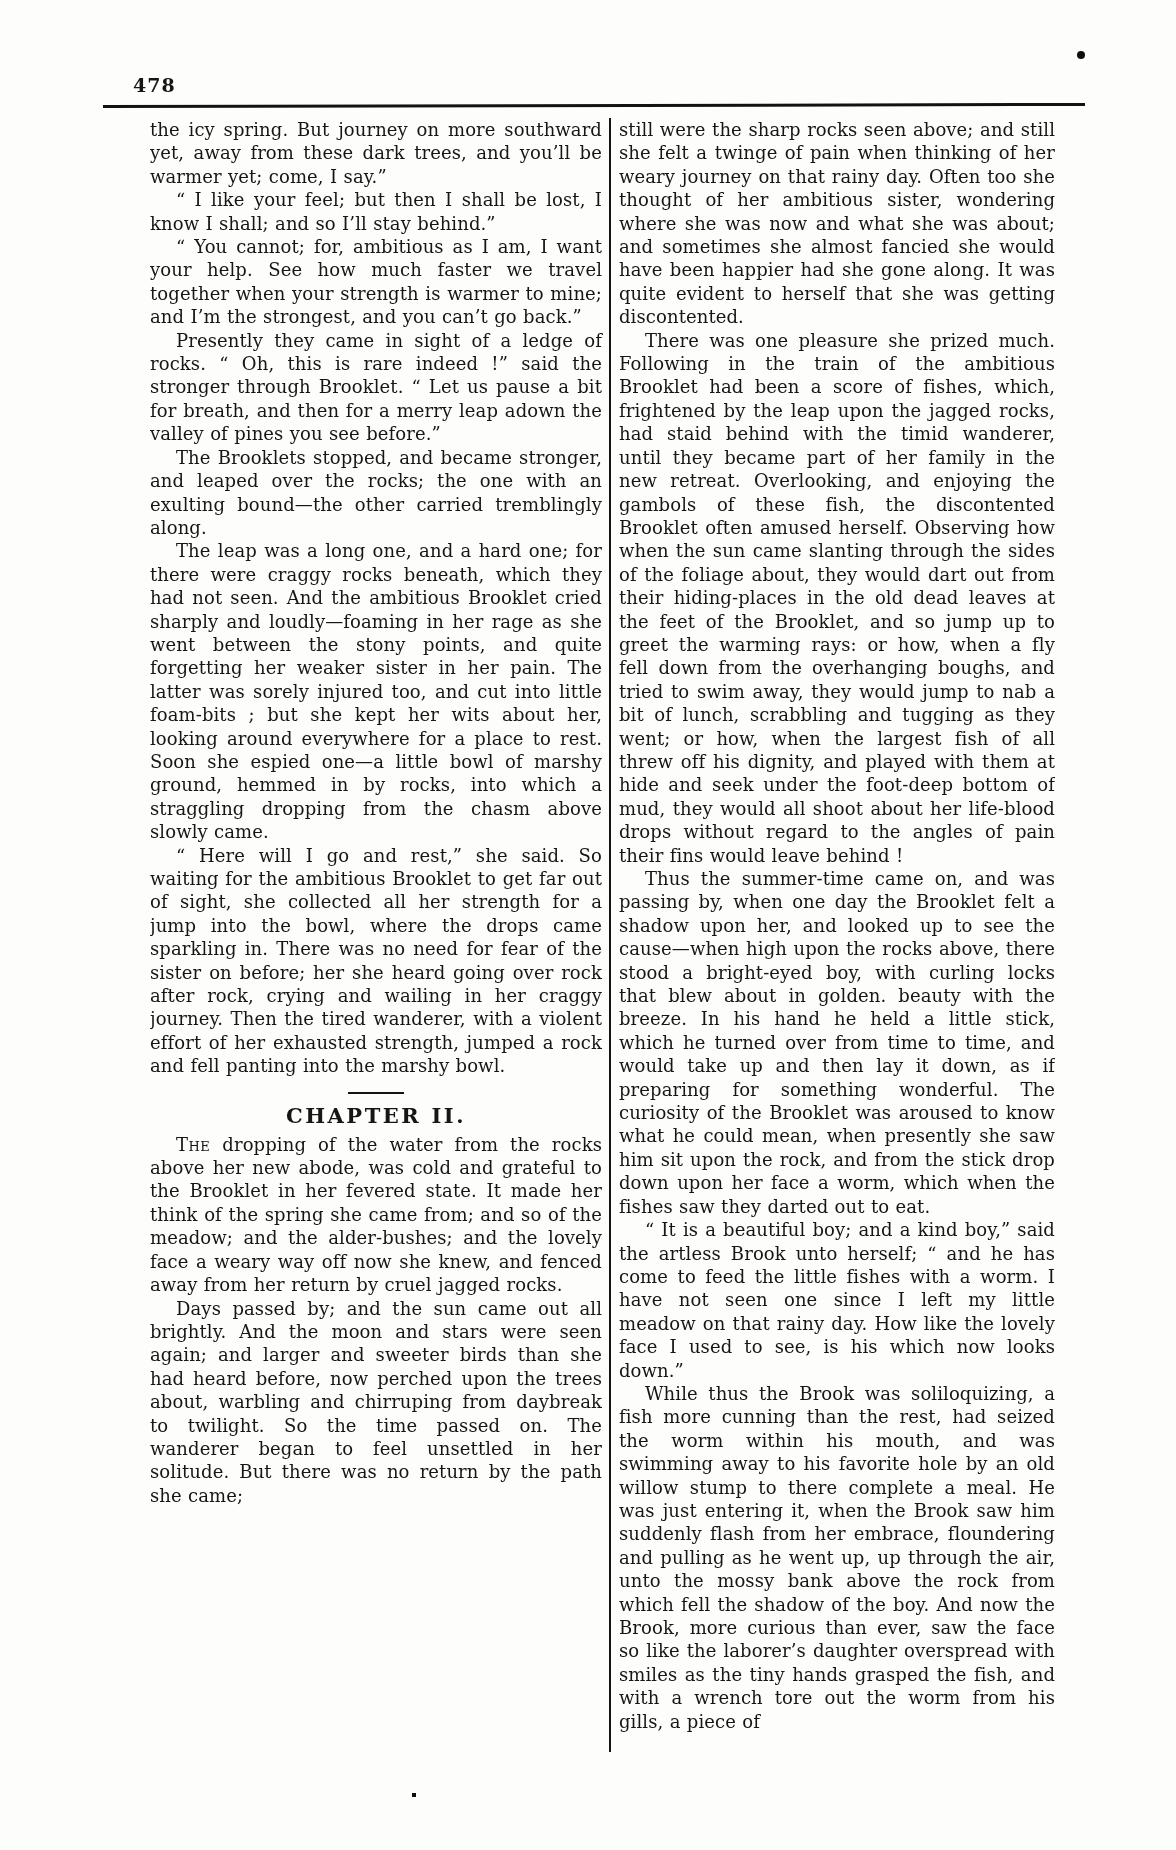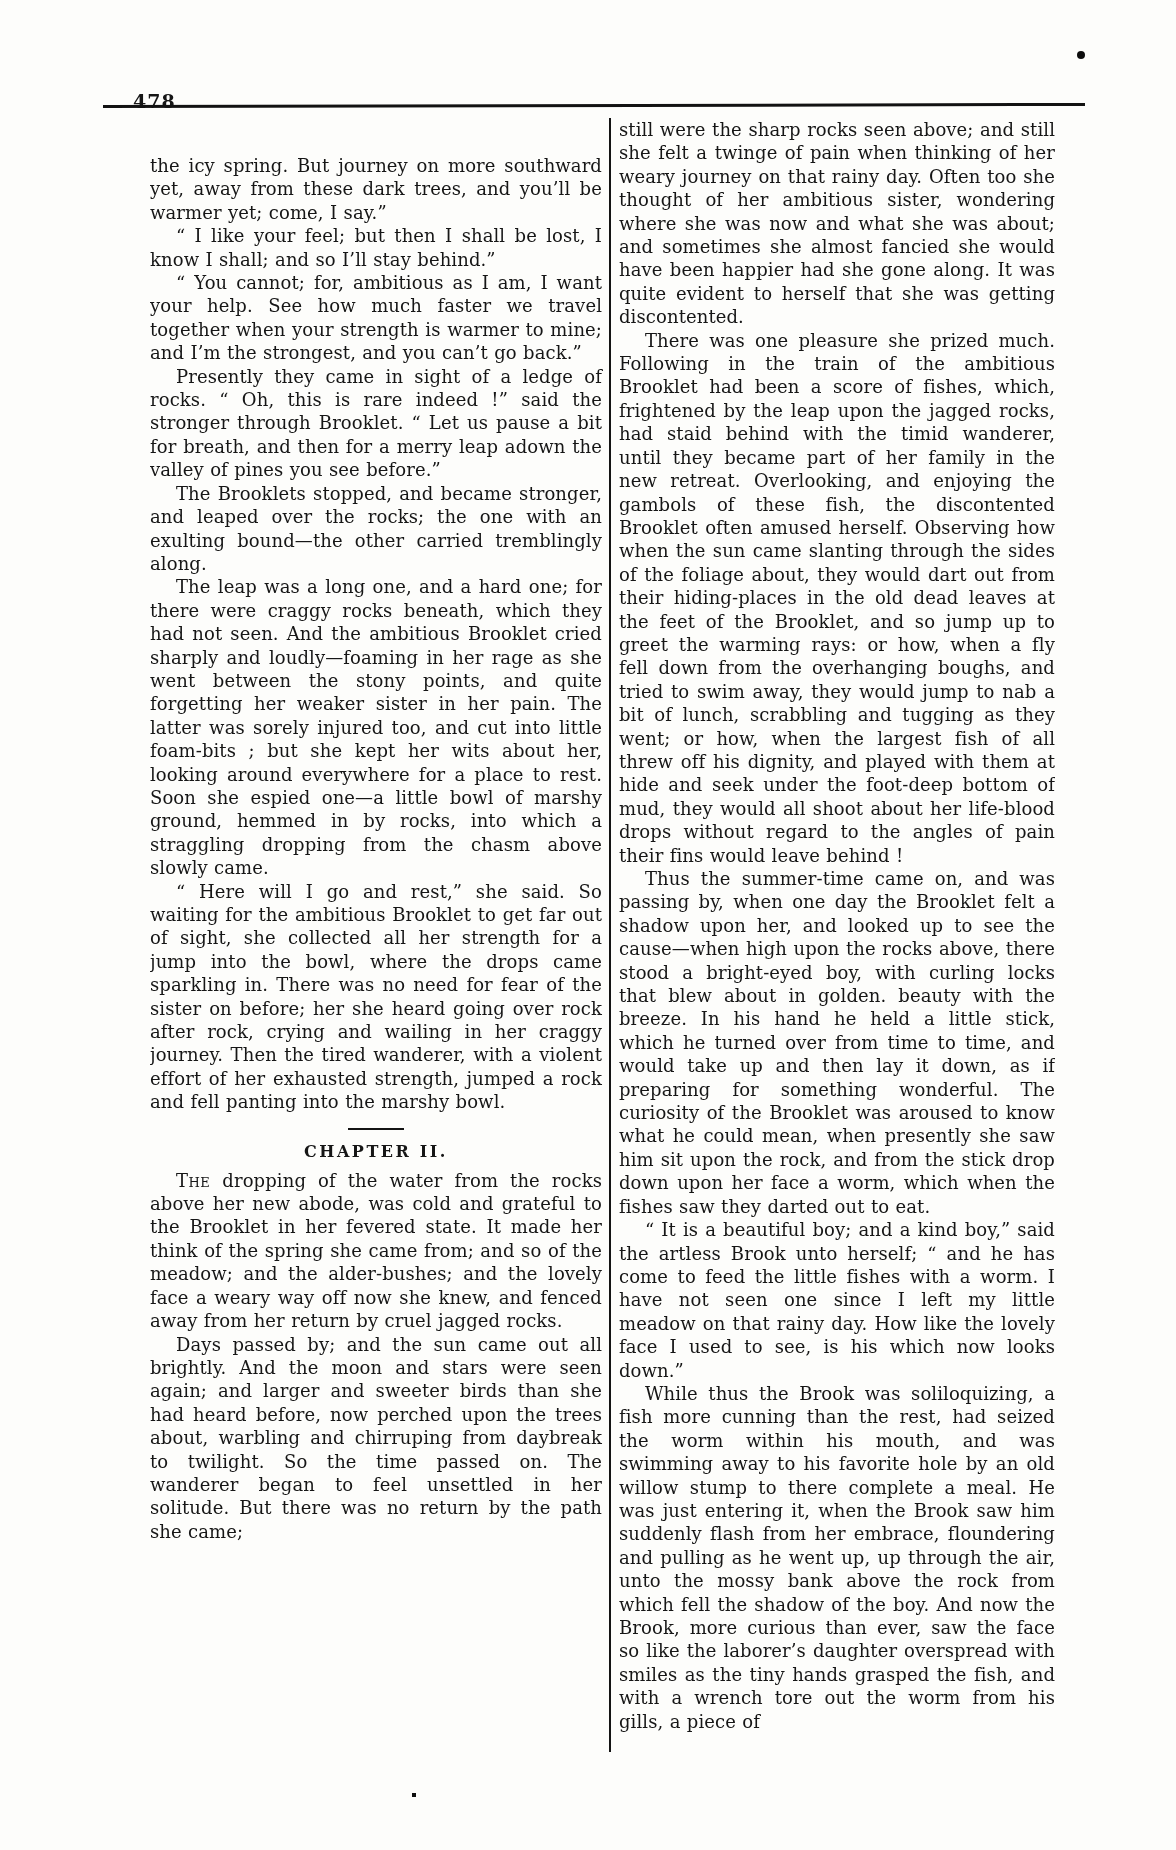--- a/index.html
+++ b/index.html
@@ -22,21 +22,21 @@
     .running-head {
       position: absolute;
       top: 74px;
       left: 0;
       width: 1104px;
       height: 28px;
     }
     .page-number {
       position: absolute;
       left: 133px;
-      top: 16px;
+      top: 0;
       font-size: 19px;
       font-weight: 700;
       letter-spacing: 1px;
     }
     .magazine-title {
       position: absolute;
       left: 0;
       width: 100%;
       top: 0;
       text-align: center;
@@ -64,42 +64,42 @@
       display: flex;
       overflow: hidden;
     }
     .col {
       font-size: 18px;
       line-height: 23.4px;
       text-align: justify;
       letter-spacing: 0.1px;
       word-spacing: 0.5px;
     }
-    .col-left  { width: 452px; margin-top: 36px; }
+    .col-left  { width: 452px; }
     .col-right { width: 436px; }
     .column-divider {
       width: 2px;
       background: #141414;
       margin-left: 7px;
       margin-right: 8px;
       flex: none;
     }
     .para { margin: 0; text-indent: 26px; }
     .para.no-indent { text-indent: 0; }
     .lead-word { font-variant: small-caps; letter-spacing: 0.5px; }
     
     .chapter-divider {
       width: 56px;
       height: 2px;
       background: #141414;
       margin: 14px auto 12px auto;
     }
     .chapter-heading {
       text-align: center;
-      font-size: 16px;
+      font-size: 21px;
       font-weight: 700;
       letter-spacing: 2.5px;
       text-indent: 0;
       margin: 0 0 7px 0;
       line-height: 20px;
     }
     .chapter-subtitle {
       text-align: center;
       font-size: 14.2px;
       font-weight: 700;

